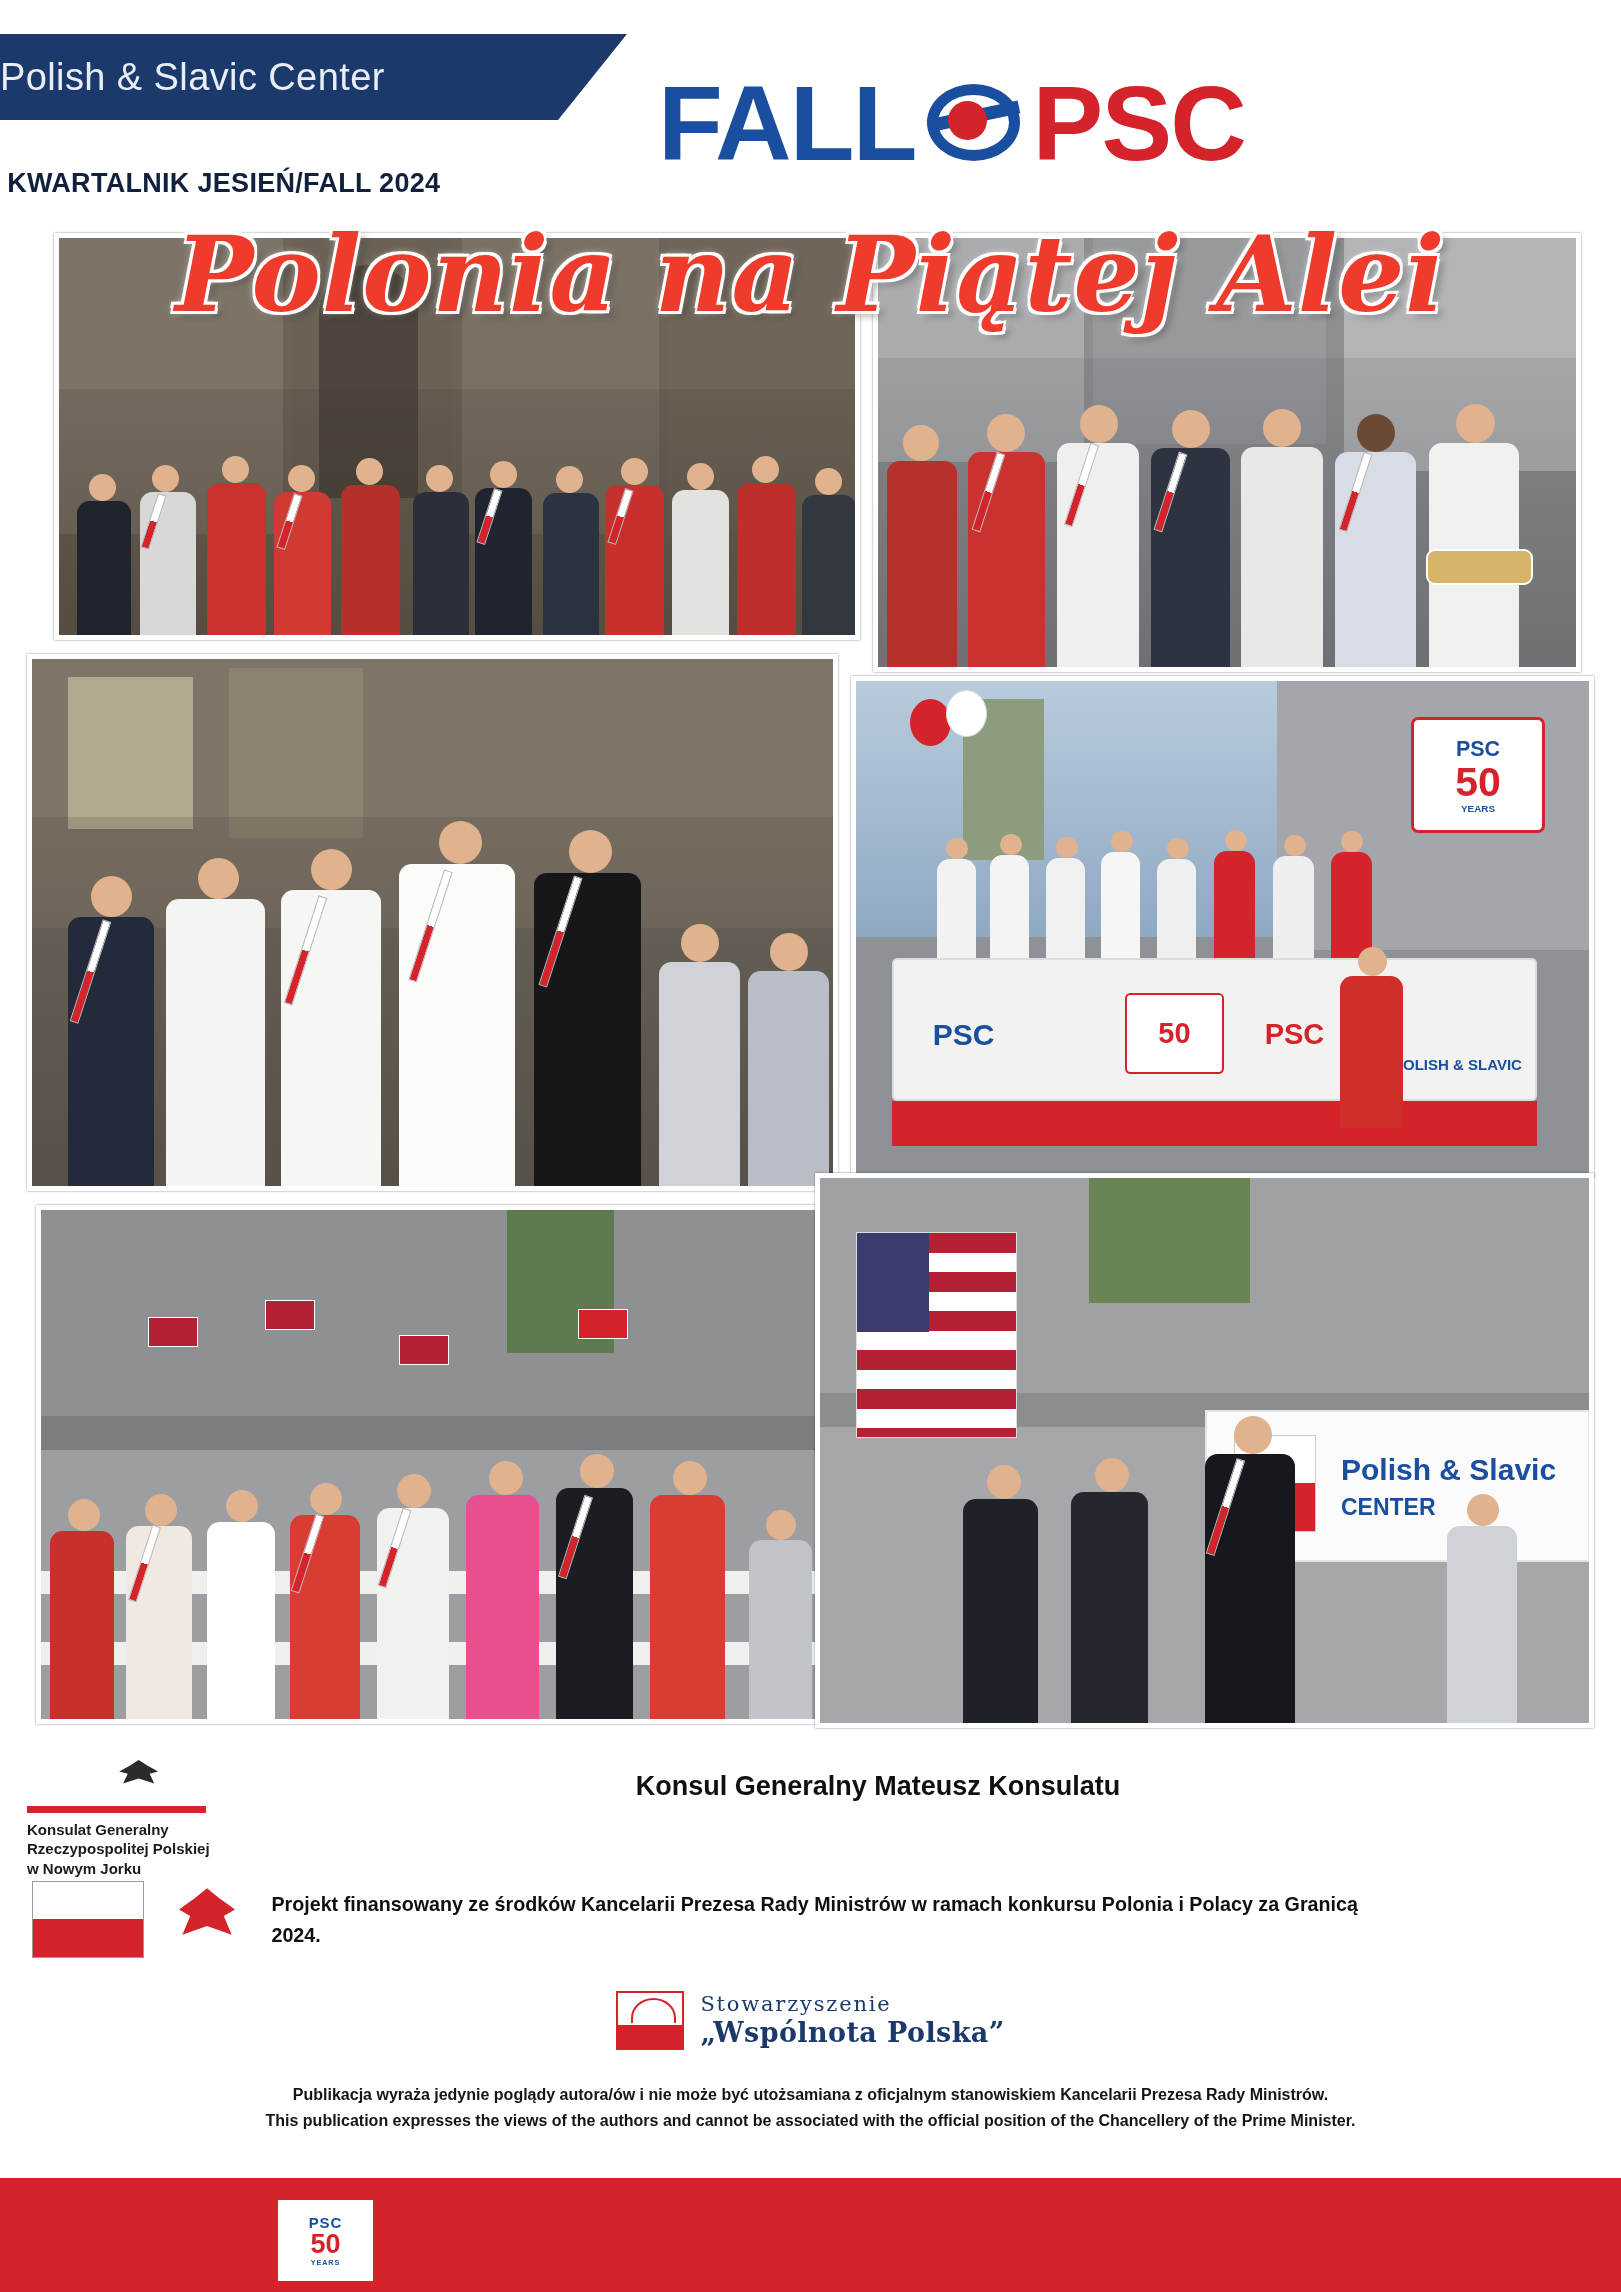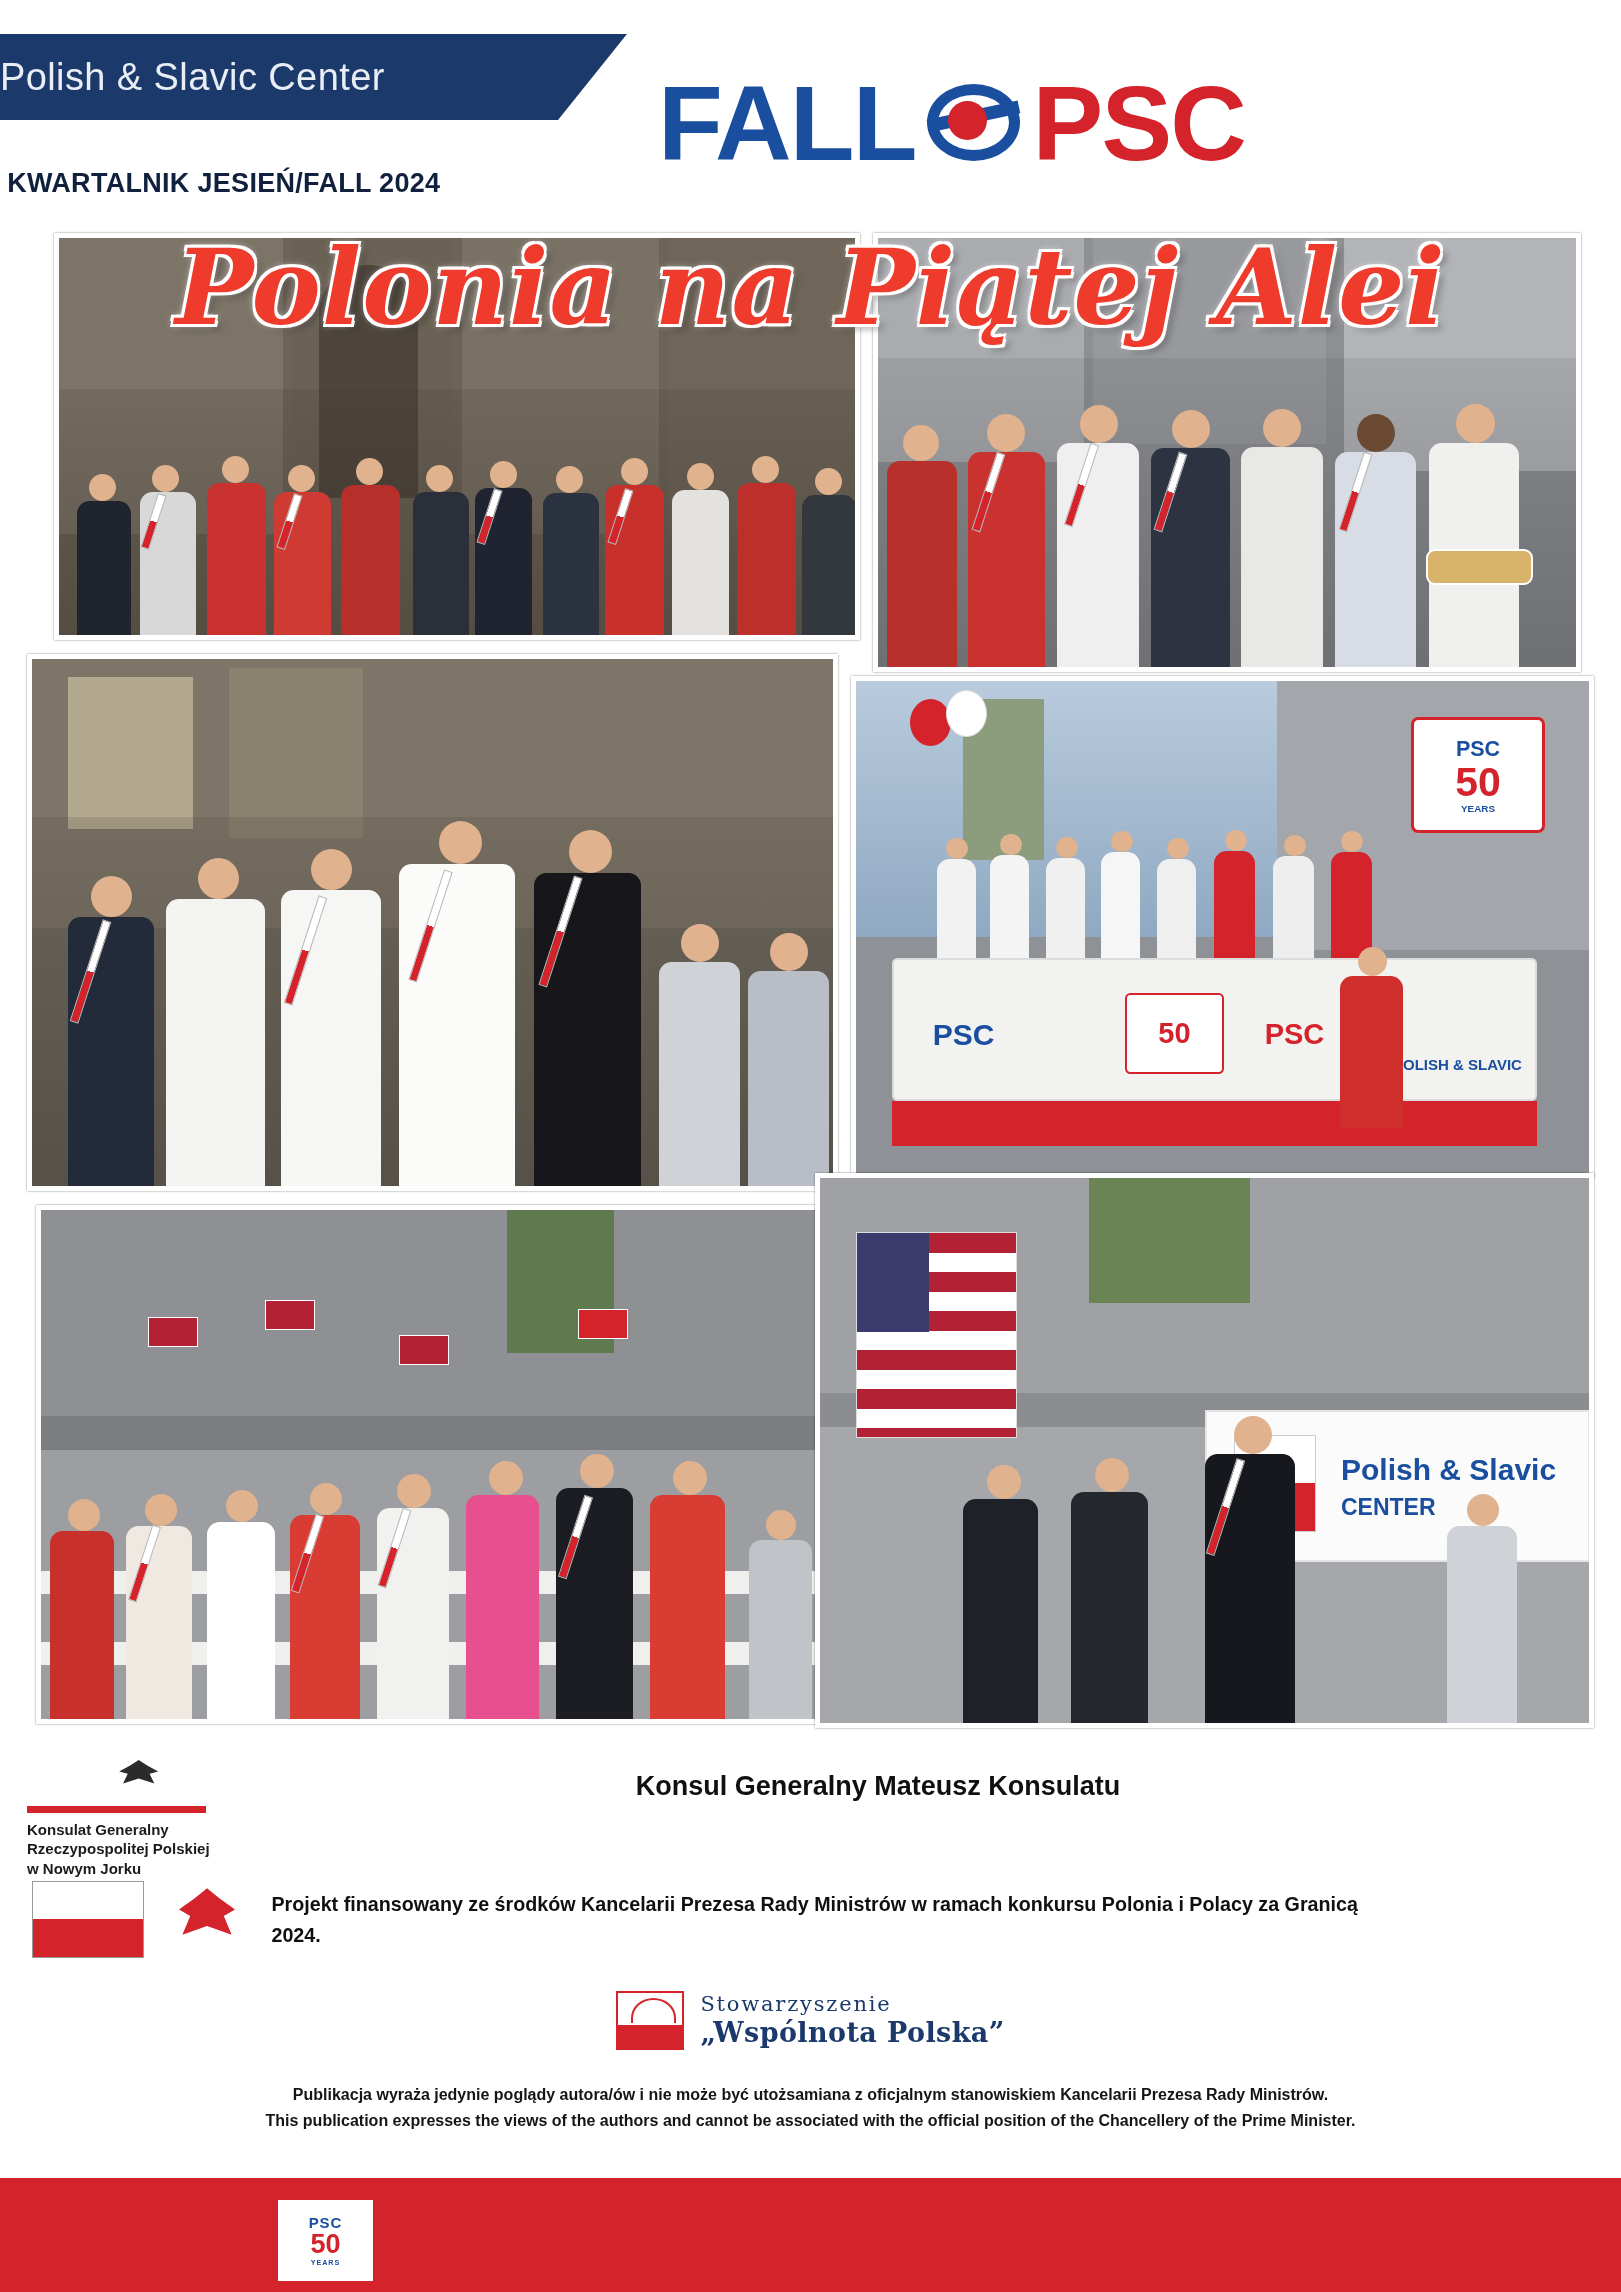--- a/index.html
+++ b/index.html
@@ -128,21 +128,21 @@
     width: 9px; height: 57px;
     background: linear-gradient(180deg,#ffffff 0 50%, #d4232a 50% 100%);
     transform: rotate(18deg);
     border: 0.9px solid #b9b9b9;
   }
   .bldg { position: absolute; top: 0; background: #9aa6b4; }
 
   
   .title-overlay {
     position: absolute;
-    top: 226px; left: 0;
+    top: 213px; left: 0;
     width: 1621px;
     text-align: center;
     z-index: 40;
     pointer-events: none;
   }
   .title-overlay h1 {
     font-family: "DejaVu Serif", serif;
     font-style: italic;
     font-weight: bold;
     font-size: 104px;

